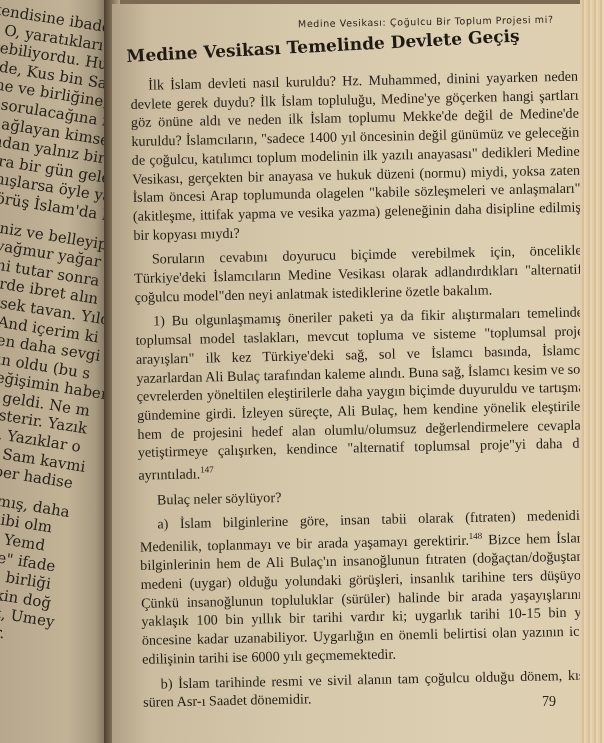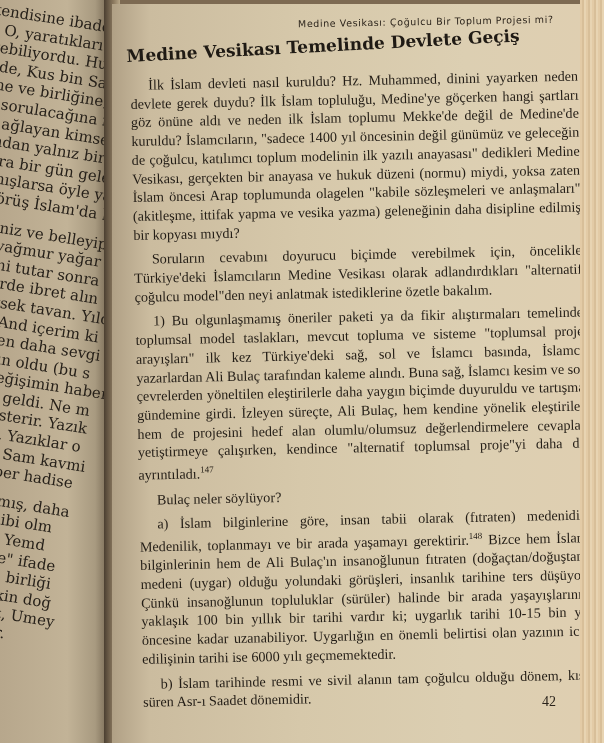--- a/index.html
+++ b/index.html
@@ -70,15 +70,15 @@
   <div class="running-head">Medine Vesikası: Çoğulcu Bir Toplum Projesi mi?</div>
   <div class="heading">Medine Vesikası Temelinde Devlete Geçiş</div>
   <div class="body">
     <p class="indent">İlk İslam devleti nasıl kuruldu? Hz. Muhammed, dinini yayarken neden devlete gerek duydu? İlk İslam topluluğu, Medine'ye göçerken hangi şartları göz önüne aldı ve neden ilk İslam toplumu Mekke'de değil de Medine'de kuruldu? İslamcıların, "sadece 1400 yıl öncesinin değil günümüz ve geleceğin de çoğulcu, katılımcı toplum modelinin ilk yazılı anayasası" dedikleri Medine Vesikası, gerçekten bir anayasa ve hukuk düzeni (normu) miydi, yoksa zaten İslam öncesi Arap toplumunda olagelen "kabile sözleşmeleri ve anlaşmaları" (akitleşme, ittifak yapma ve vesika yazma) geleneğinin daha disipline edilmiş bir kopyası mıydı?</p>
     <p class="indent">Soruların cevabını doyurucu biçimde verebilmek için, öncelikle Türkiye'deki İslamcıların Medine Vesikası olarak adlandırdıkları "alternatif çoğulcu model"den neyi anlatmak istediklerine özetle bakalım.</p>
     <p class="indent"><span>1) Bu olgunlaşmamış öneriler paketi ya da fikir alıştırmaları temelinde toplumsal model taslakları, mevcut topluma ve sisteme "toplumsal proje arayışları" ilk kez Türkiye'deki  sağ, sol ve İslamcı basında, İslamcı yazarlardan Ali Bulaç tarafından kaleme alındı. Buna sağ, İslamcı kesim ve sol çevrelerden yöneltilen eleştirilerle daha yaygın biçimde duyuruldu ve tartışma gündemine girdi. İzleyen süreçte, Ali Bulaç, hem kendine yönelik eleştiriler hem de projesini hedef alan olumlu/olumsuz değerlendirmelere cevaplar yetiştirmeye çalışırken, kendince "alternatif toplumsal proje"yi daha da ayrıntıladı.</span><sup>147</sup></p>
     <p class="indent">Bulaç neler söylüyor?</p>
     <p class="indent"><span>a) İslam bilginlerine göre, insan tabii olarak (fıtraten) medenidir. Medenilik, toplanmayı ve bir arada yaşamayı gerektirir.</span><sup>148</sup><span> Bizce hem İslam bilginlerinin hem de Ali Bulaç'ın insanoğlunun fıtraten (doğaçtan/doğuştan) medeni (uygar) olduğu yolundaki görüşleri, insanlık tarihine ters düşüyor. Çünkü insanoğlunun topluluklar (sürüler) halinde bir arada yaşayışlarının yaklaşık 100 bin yıllık bir tarihi vardır ki; uygarlık tarihi 10-15 bin yıl öncesine kadar  uzanabiliyor. Uygarlığın en önemli belirtisi olan yazının icat edilişinin tarihi ise 6000 yılı geçmemektedir.</span></p>
     <p class="indent">b) İslam tarihinde resmi ve sivil alanın tam çoğulcu olduğu dönem, kısa süren Asr-ı Saadet dönemidir.</p>
   </div>
-  <div class="page-number">42</div>
+  <div class="page-number">79</div>
 </div>
 <div class="page-edge"></div>
 
 </body></html>

